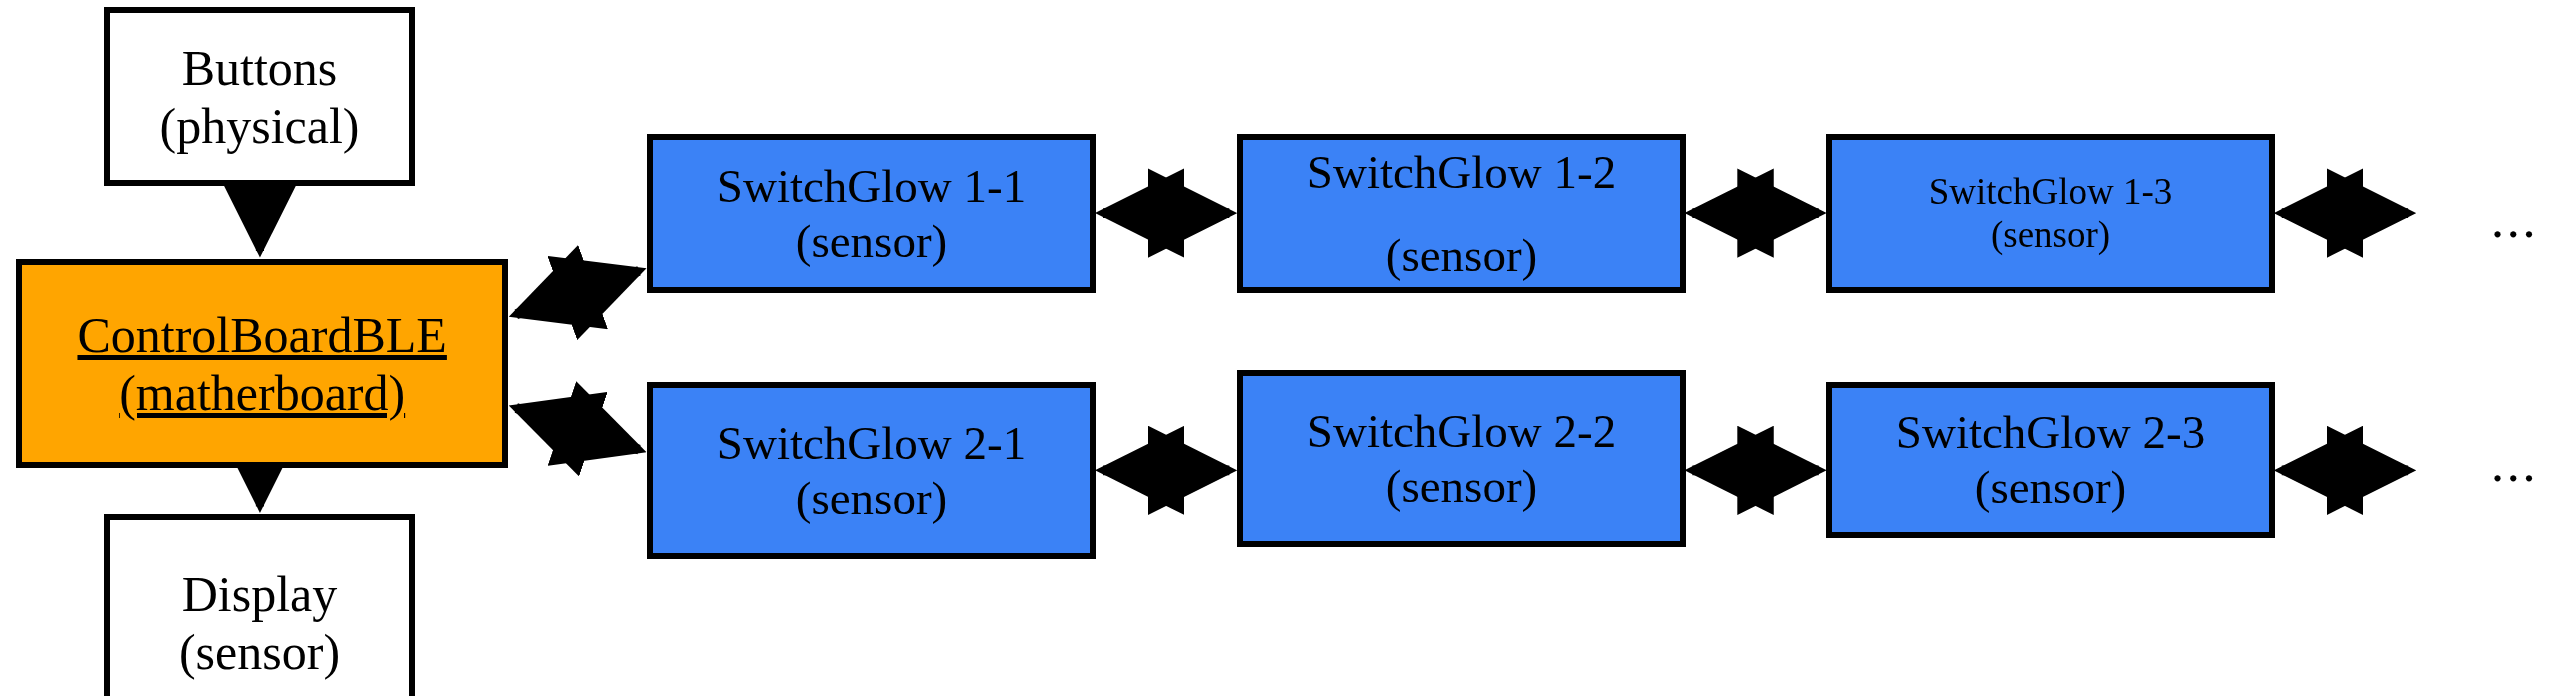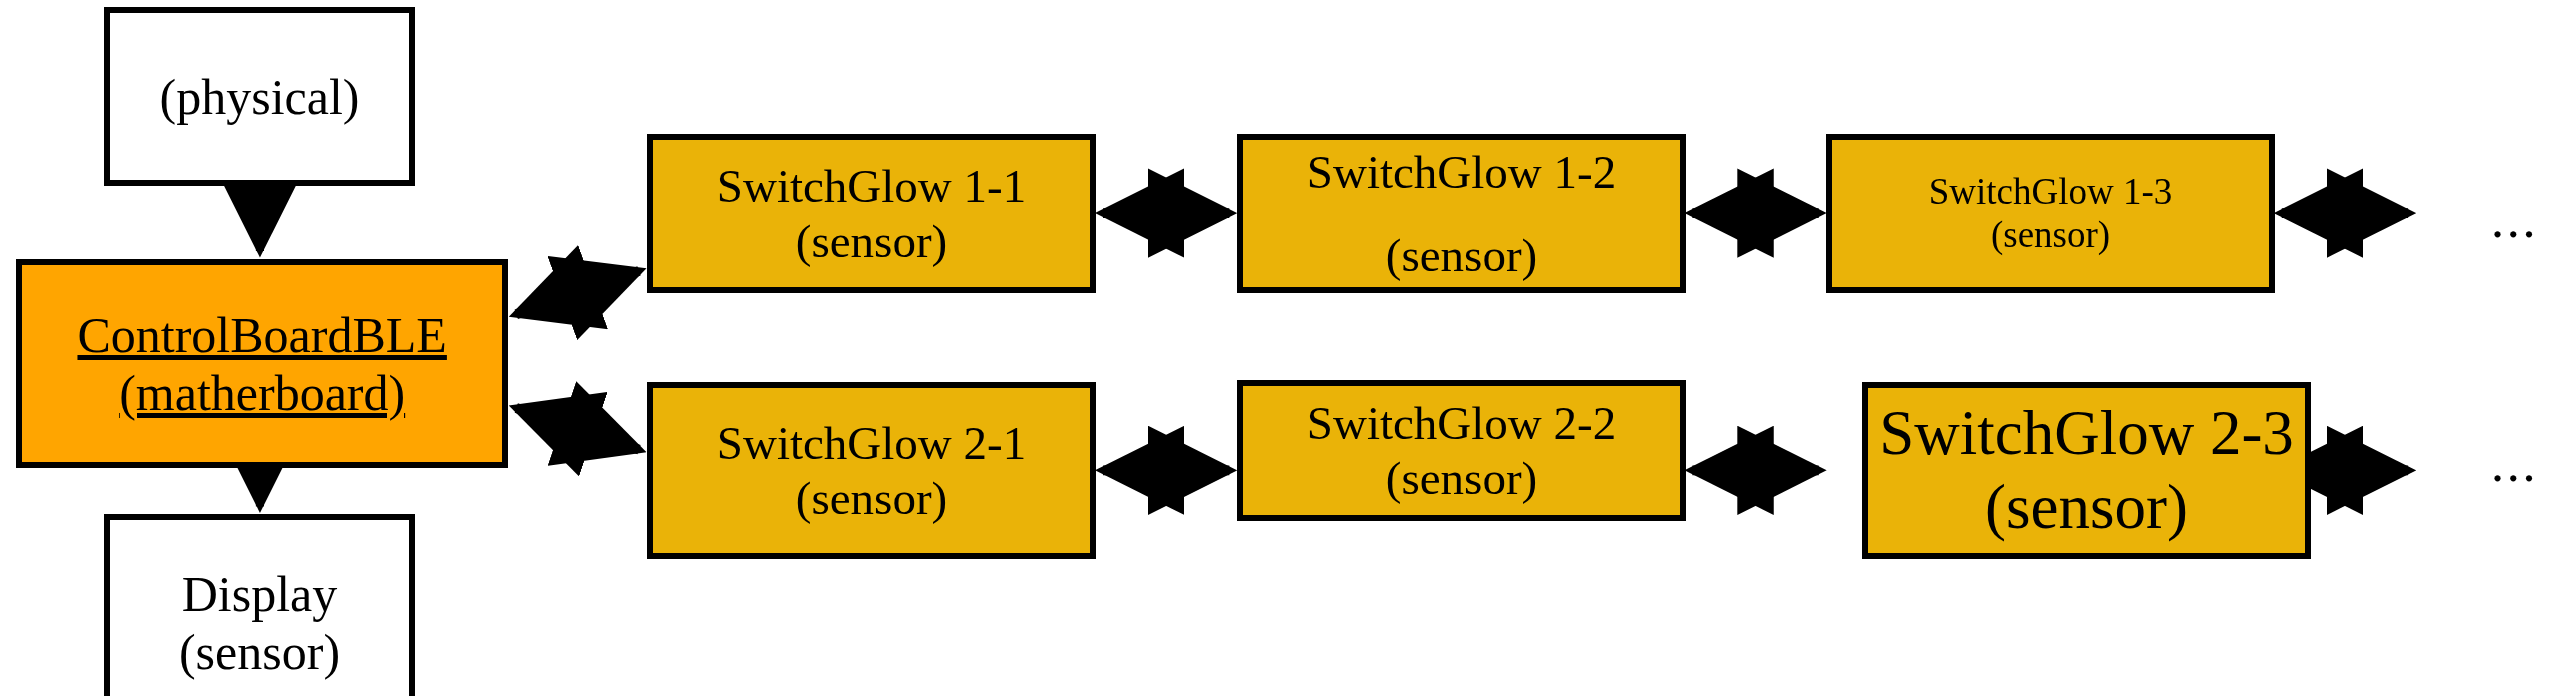--- a/index.html
+++ b/index.html
@@ -16,34 +16,34 @@
     justify-content:center;
     text-align:center;
     color:#000000;
     line-height:1.16;
     white-space:nowrap;
   }
   .node .l1,.node .l2{display:block;}
 
   .node-white{background:#ffffff;}
   .node-orange{background:#FFA500;}
-  .node-blue{background:#eab308;}
+  .node-blue{background:#3b82f6;}
 
   
   #n-buttons{left:104px;  top:7.2px;   width:311px; height:179px; font-size:50px;}
   #n-control{left:16.2px;   top:259px; width:492px; height:209px; font-size:50px;text-decoration:underline;}
   #n-display{left:104px;  top:514px; width:311px; height:217px; font-size:50px;}
 
   
   #n-s11{left:647px;  top:134px; width:449px; height:159px; font-size:47px;}
   #n-s12{left:1237px; top:134px; width:449px; height:159px; font-size:47px;gap:28px;}
   #n-s13{left:1826px; top:134px; width:449px; height:159px; font-size:37px;}
   #n-s21{left:647px;  top:382px; width:449px; height:177px; font-size:47px;}
-  #n-s22{left:1237px; top:380px; width:449px; height:141px; font-size:47px;}
-  #n-s23{left:1826px; top:382px; width:449px; height:177px; font-size:63px;margin-left:36px;}
+  #n-s22{left:1237px; top:370px; width:449px; height:177px; font-size:47px;}
+  #n-s23{left:1826px; top:382px; width:449px; height:156px; font-size:47px;}
 
   
   #edges{position:absolute;left:0;top:0;width:2576px;height:697px;pointer-events:none;}
 
   
   .ellipsis{
     position:absolute;
     font-size:52px;
     color:#000000;
     letter-spacing:2.7px;
@@ -98,20 +98,21 @@
     </g>
     <g>
       <line x1="1875" y1="521" x2="2015" y2="521" stroke="#000000" stroke-width="11" marker-start="url(#arrowStart)" marker-end="url(#arrowEnd)"></line>
     </g>
     <g>
       <line x1="2528" y1="521" x2="2668" y2="521" stroke="#000000" stroke-width="11" marker-start="url(#arrowStart)" marker-end="url(#arrowEnd)"></line>
     </g>
   </svg>
 
   <div class="node node-white" id="n-buttons">
+    <span class="l1">Buttons</span>
     <span class="l2">(physical)</span>
   </div>
 
   <div class="node node-orange" id="n-control">
     <span class="l1">ControlBoardBLE</span>
     <span class="l2">(matherboard)</span>
   </div>
 
   <div class="node node-white" id="n-display">
     <span class="l1">Display</span>

